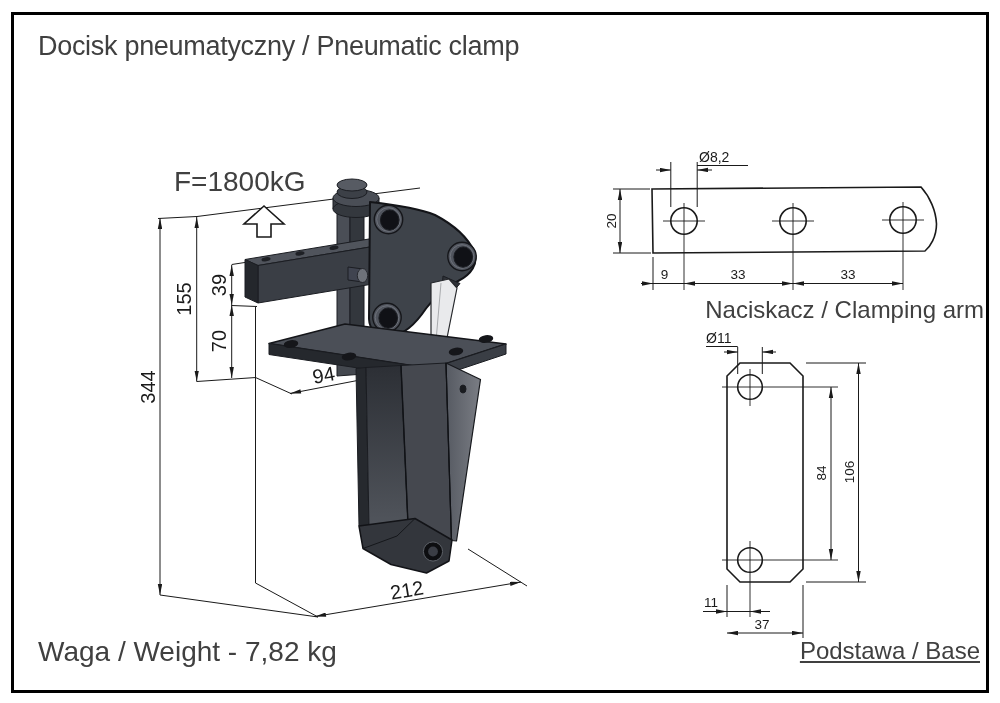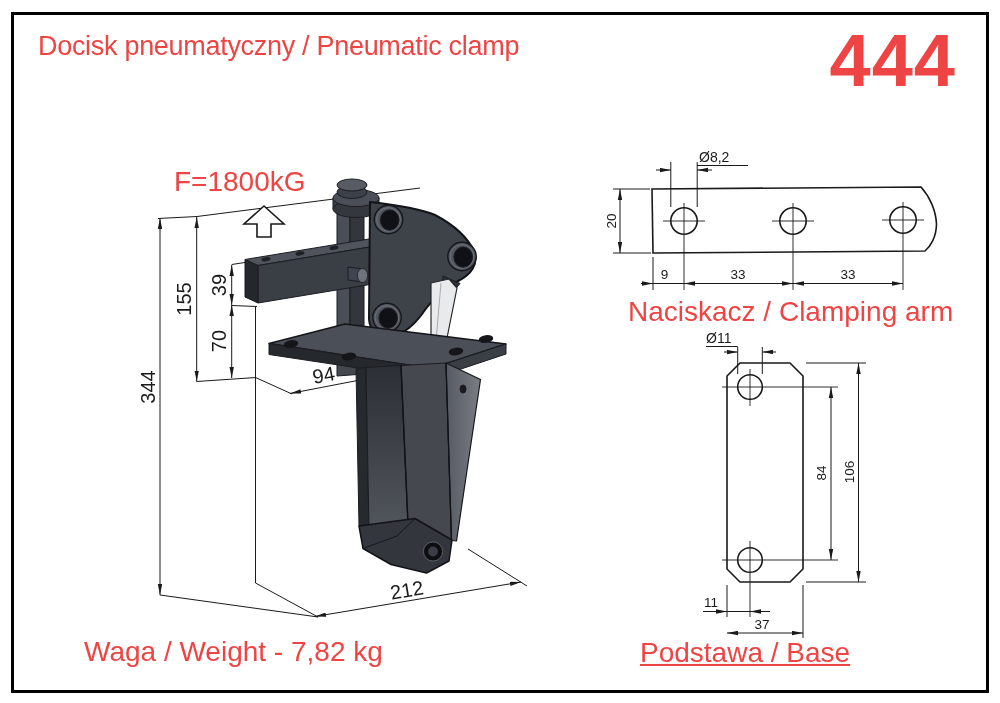--- a/index.html
+++ b/index.html
@@ -1,40 +1,39 @@
 <!DOCTYPE html>
 <html><head>
 <meta charset="utf-8">
 <style>
   html,body{margin:0;padding:0;background:#fff;}
   .page{position:relative;width:1000px;height:703px;background:#fff;overflow:hidden;
-        font-family:"Liberation Sans","DejaVu Sans",sans-serif;color:#ef4444;}
+        font-family:"Liberation Sans","DejaVu Sans",sans-serif;color:#404040;}
   .frame{position:absolute;left:11px;top:12px;width:972px;height:675px;border:3px solid #000;}
   .hline{position:absolute;left:38px;font-size:27px;letter-spacing:-0.3px;white-space:nowrap;}
   .hl1{top:31px;} .hl2{top:75px;} .hl3{top:119px;}
   .prodnum{position:absolute;right:44px;top:18px;font-size:74px;font-weight:700;letter-spacing:1px;}
   .force{position:absolute;left:174px;top:166px;font-size:28px;white-space:nowrap;}
-  .weight{position:absolute;left:38px;top:636px;font-size:28px;white-space:nowrap;margin-left:46px;}
-  .cap{position:absolute;font-size:28px;text-align:left;white-space:nowrap;}
+  .weight{position:absolute;left:38px;top:636px;font-size:28px;white-space:nowrap;}
+  .cap{position:absolute;font-size:24px;text-align:right;white-space:nowrap;}
   .cap-arm{left:628px;top:296px;width:356px;}
   .cap-base{left:640px;top:637px;width:340px;text-decoration:underline;}
   svg{position:absolute;left:0;top:0;}
   svg text{font-family:"Liberation Sans","DejaVu Sans",sans-serif;fill:#1a1a1a;}
   .dimtxt{font-size:20px;}
   .dimtxt-s{font-size:13.5px;}
   .dimtxt-d{font-size:14px;}
 </style>
 </head>
 <body>
 
 <div class="page">
   <div class="frame"></div>
 
   <div class="hline hl1">Docisk pneumatyczny / Pneumatic clamp</div>
-  <div class="prodnum">444</div>
 
   <div class="force">F=1800kG</div>
   <div class="weight">Waga / Weight - 7,82 kg</div>
   <div class="cap cap-arm">Naciskacz / Clamping arm</div>
   <div class="cap cap-base">Podstawa / Base</div>
 
   <svg width="1000" height="703" viewBox="0 0 1000 703">
     <defs>
       <marker id="ae" orient="auto" markerUnits="userSpaceOnUse" markerWidth="12" markerHeight="5" refX="11" refY="2.2">
         <path d="M0,0 L11,2.2 L0,4.4 Z" fill="#1a1a1a"></path>

